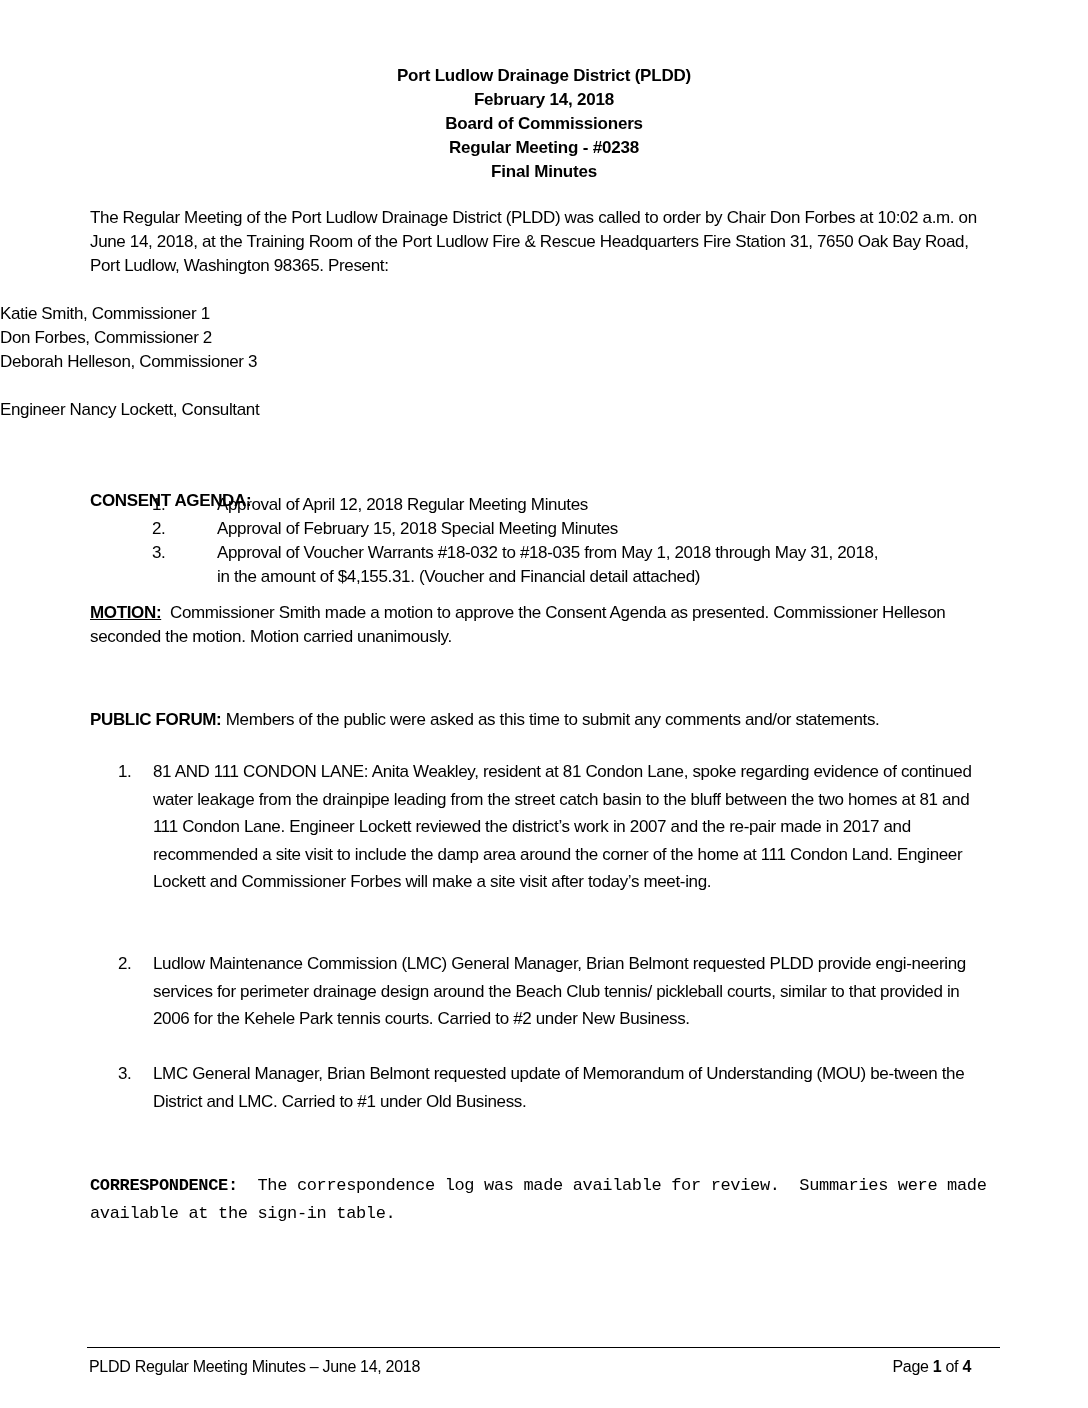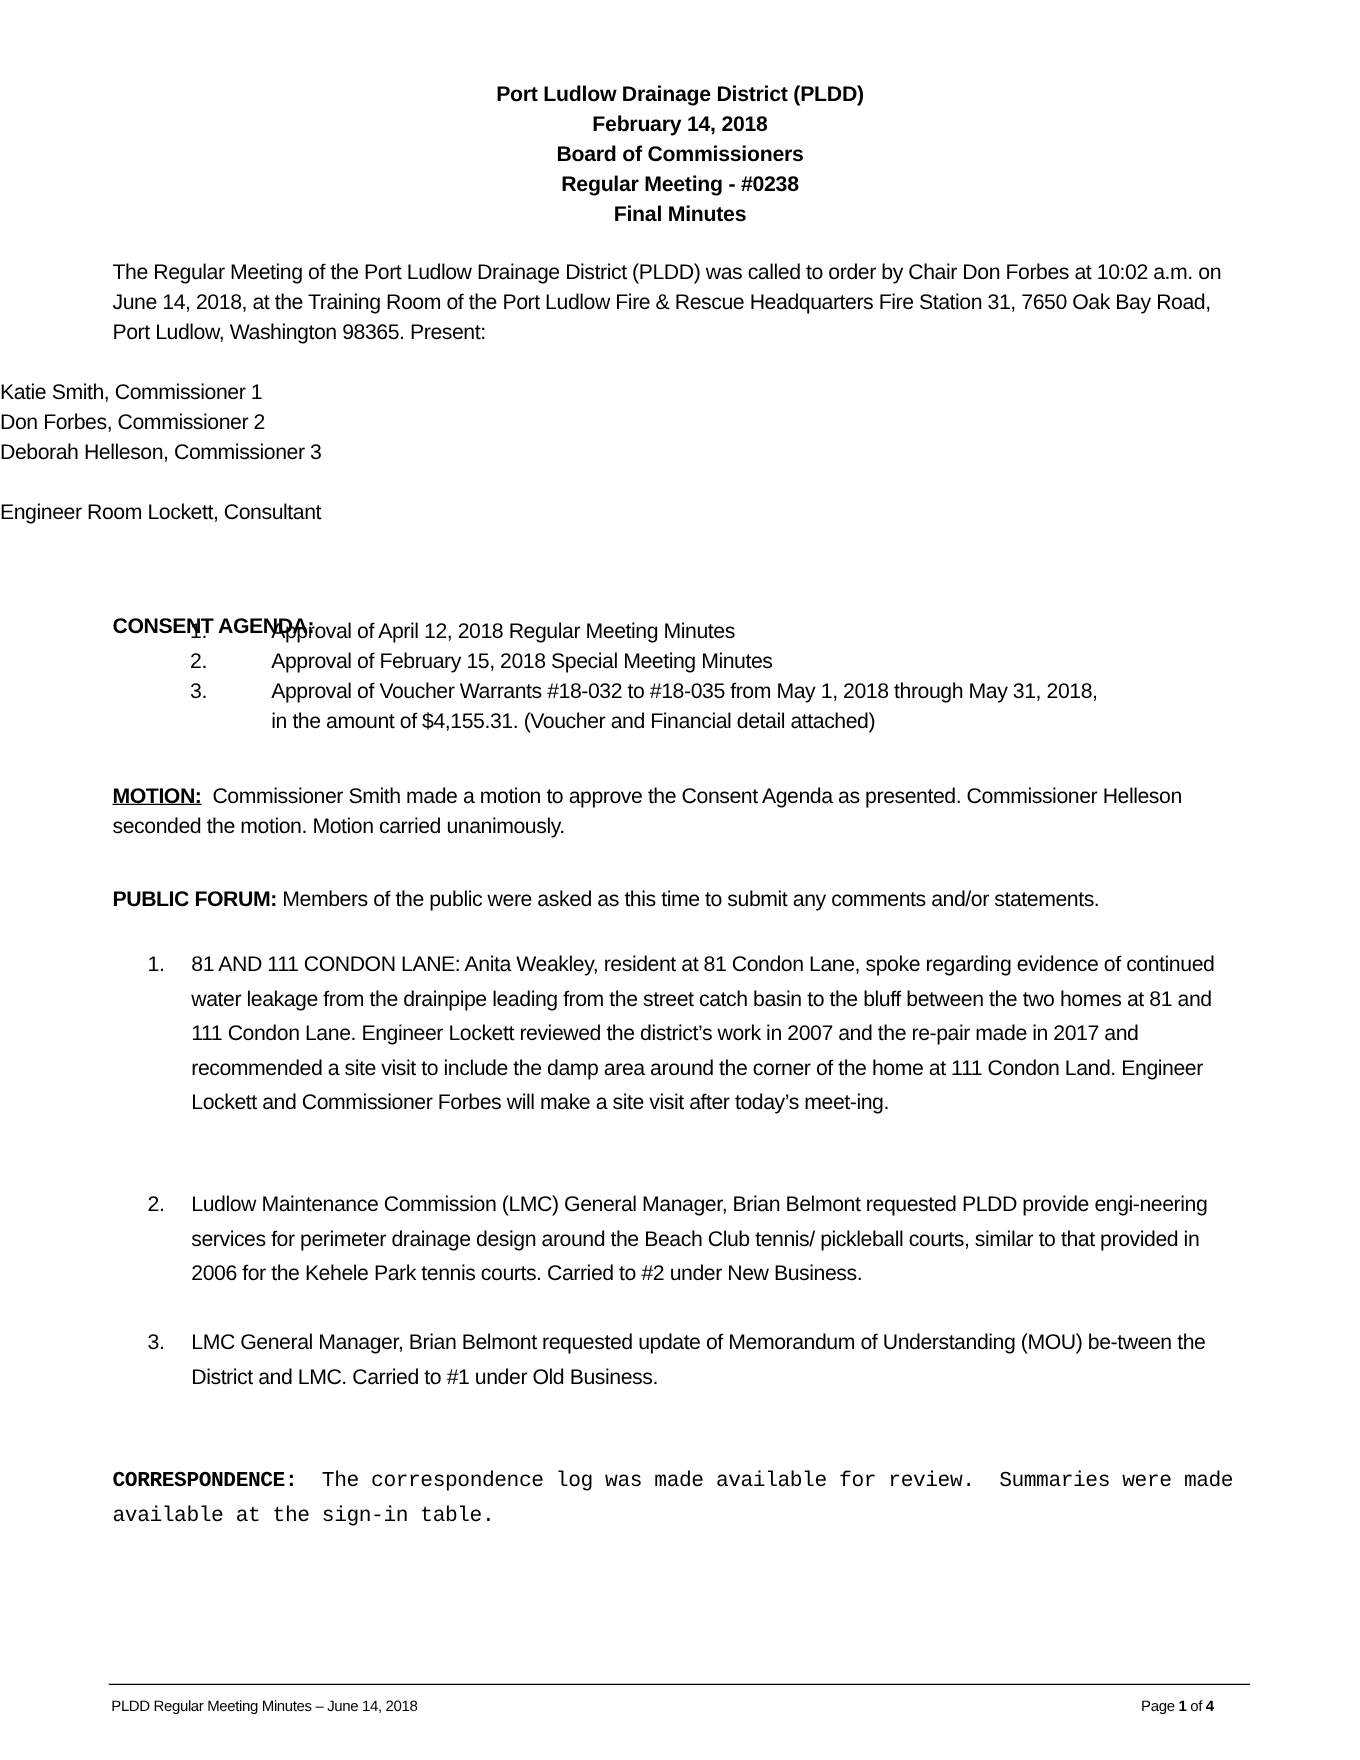--- a/index.html
+++ b/index.html
@@ -12,30 +12,30 @@
   .title-block { position: absolute; top: 64px; left: 0; width: 1088px; text-align: center; }
   .title-block div { font-weight: bold; font-size: 17px; line-height: 24px; letter-spacing: -0.2px; }
   .intro { position: absolute; left: 90px; top: 206px; width: 910px; line-height: 24px; }
   .attendees { position: absolute; left: 0; width: 1088px; top: 302px; text-align: left; line-height: 24px; }
   .attendees .gap { height: 24px; }
   .section-head { font-weight: bold; }
   .consent-head { position: absolute; left: 90px; top: 446px; margin-top: 45px; }
   .consent-list { position: absolute; left: 152px; top: 493px; width: 760px; line-height: 24px; }
   .consent-item { display: flex; }
   .consent-item .num { width: 65px; flex: none; }
-  .motion { position: absolute; left: 90px; top: 625px; width: 910px; line-height: 24px; }
+  .motion { position: absolute; left: 90px; top: 601px; width: 910px; line-height: 24px; }
   .motion .label { font-weight: bold; text-decoration: underline; }
   .forum { position: absolute; left: 90px; top: 708px; width: 910px; line-height: 24px; }
   .forum-list { position: absolute; left: 118px; width: 880px; line-height: 27.5px; }
   .forum-item { display: flex; }
   .forum-item .num { width: 35px; flex: none; }
   .corr { position: absolute; left: 90px; top: 1172px; width: 910px; line-height: 28px; font-family: Liberation Mono, monospace; }
   .footer-rule { position: absolute; left: 87px; top: 1347px; width: 913px; height: 1px; background: #000; }
   .footer { position: absolute; left: 89px; top: 1358px; width: 882px; display: flex; justify-content: space-between;
-            font-family: "Liberation Sans", sans-serif; font-size: 12px; letter-spacing: -0.3px; }
+            font-family: "Liberation Sans", sans-serif; font-size: 16px; letter-spacing: -0.3px; }
   .footer b { font-weight: bold; }
 </style>
 </head>
 <body>
 
 <div class="page">
 
   <div class="title-block txt">
     <div>Port Ludlow Drainage District (PLDD)</div>
     <div>February 14, 2018</div>
@@ -44,21 +44,21 @@
     <div>Final Minutes</div>
   </div>
 
   <p class="intro txt" style="margin:0">The Regular Meeting of the Port Ludlow Drainage District (PLDD) was called to order by Chair Don Forbes at 10:02 a.m. on June 14, 2018, at the Training Room of the Port Ludlow Fire &amp; Rescue Headquarters Fire Station 31, 7650 Oak Bay Road, Port Ludlow, Washington 98365. Present:</p>
 
   <div class="attendees txt">
     <div>Katie Smith, Commissioner 1</div>
     <div>Don Forbes, Commissioner 2</div>
     <div>Deborah Helleson, Commissioner 3</div>
     <div class="gap"></div>
-    <div>Engineer Room Lockett, Consultant</div>
+    <div>Engineer Nancy Lockett, Consultant</div>
   </div>
 
   <div class="consent-head section-head txt">CONSENT AGENDA:</div>
 
   <div class="consent-list txt">
     <div class="consent-item">
       <span class="num">1.</span>
       <span>Approval of April 12, 2018 Regular Meeting Minutes</span>
     </div>
     <div class="consent-item">

